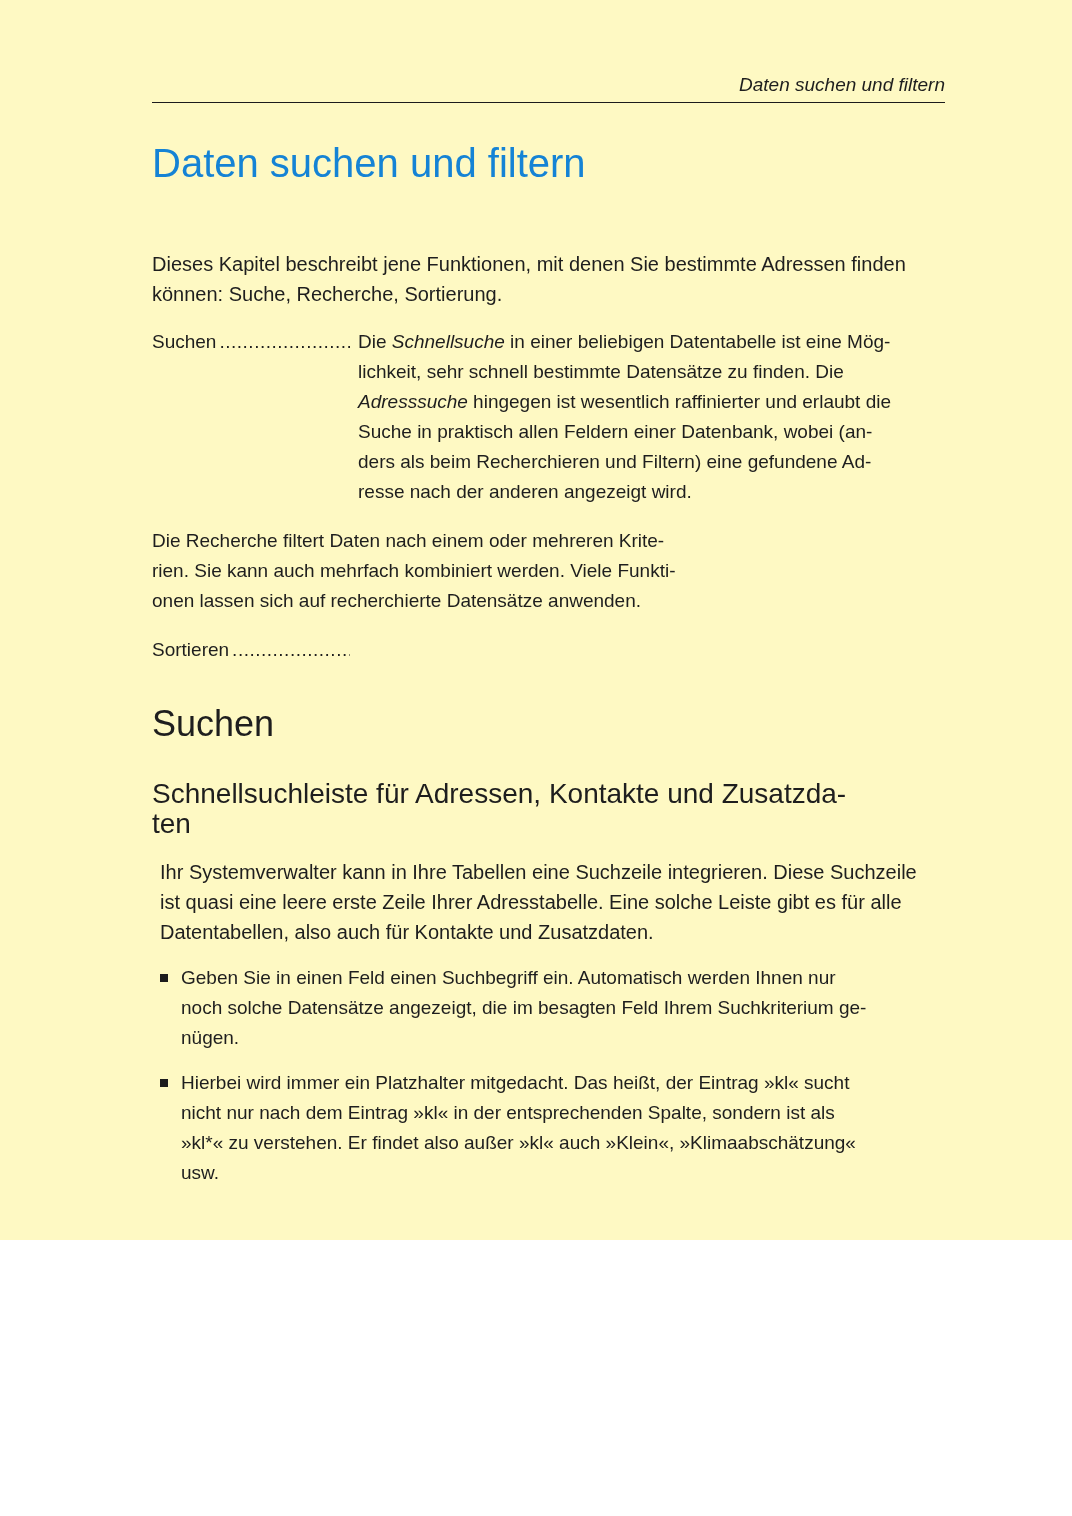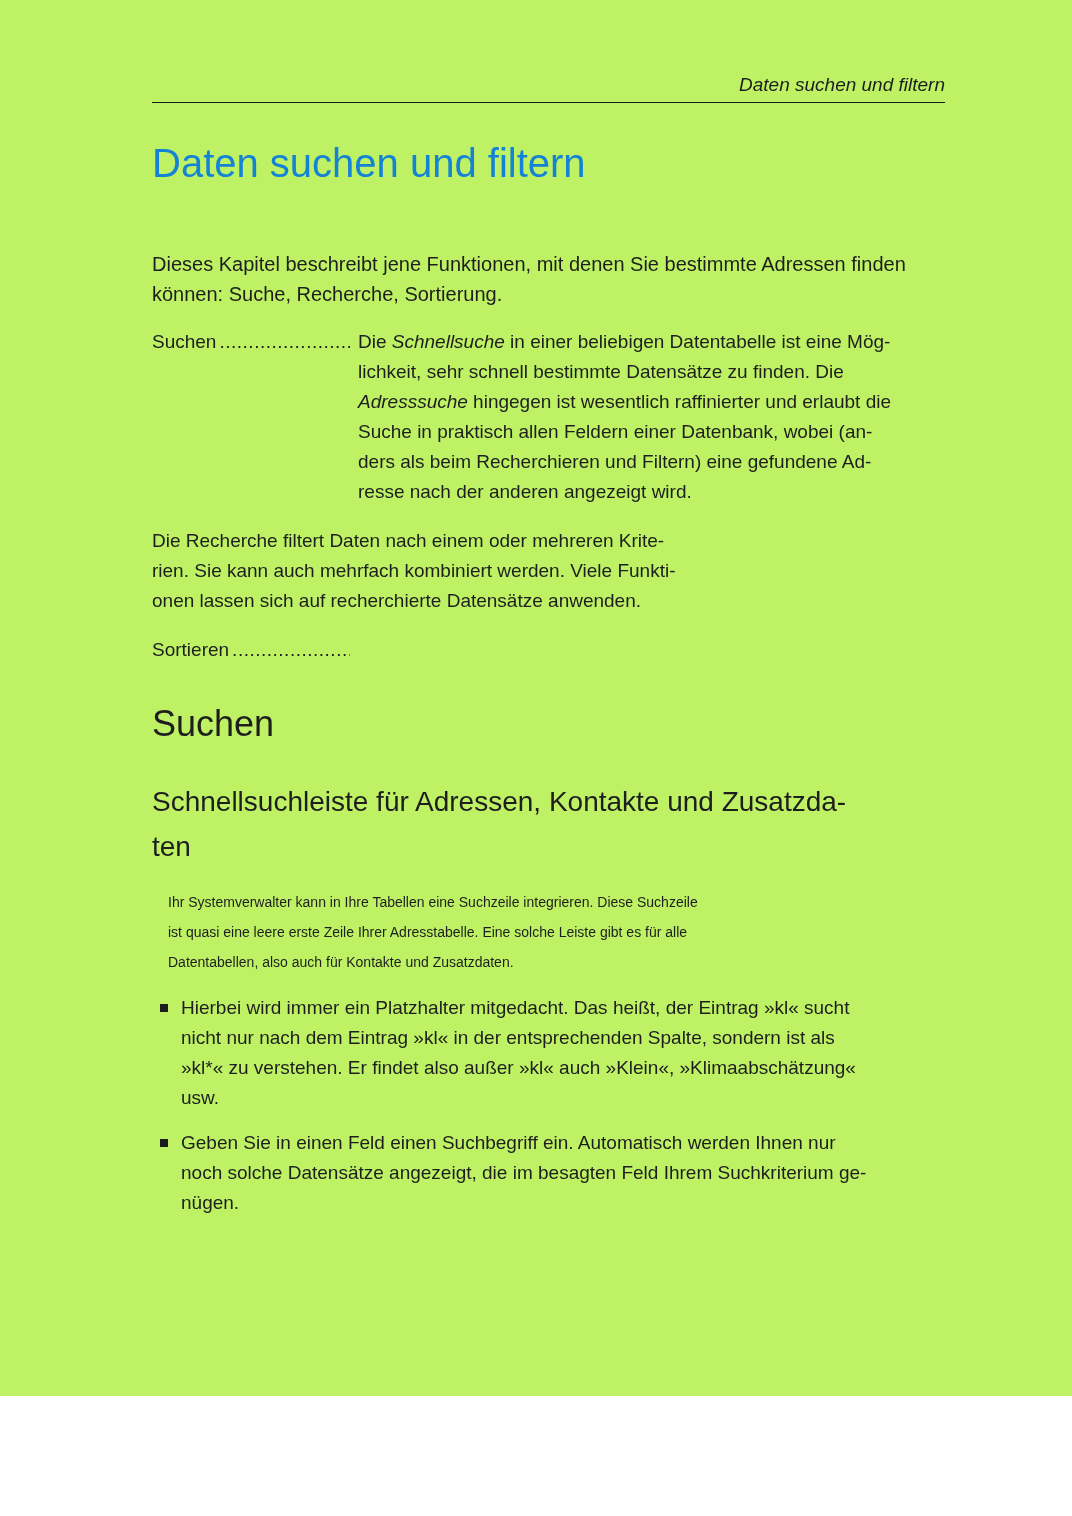--- a/index.html
+++ b/index.html
@@ -4,22 +4,22 @@
 <style>
   :root {
     --accent: #1583d5;
     --text: #1e1e1e;
   }
   * { box-sizing: border-box; }
   html, body { margin: 0; padding: 0; background: #ffffff; }
   .page {
     position: relative;
     width: 1072px;
-    height: 1396px;
-    background: #bef264;
+    height: 1240px;
+    background: #fef9c3;
     font-family: "Liberation Sans", sans-serif;
     color: var(--text);
     overflow: hidden;
   }
   .content { margin: 0 127px 0 152px; padding-top: 74px; }
 
   .running-header {
     display: flex;
     justify-content: flex-end;
     border-bottom: 1.5px solid #1c1c1c;
@@ -56,25 +56,25 @@
     margin: 38px 0 0;
     font-size: 36px;
     font-weight: 400;
     line-height: 42px;
     color: var(--text);
   }
   h3.subsection-heading {
     margin: 34px 0 0;
     font-size: 28px;
     font-weight: 400;
-    line-height: 45px;
+    line-height: 30px;
     color: var(--text);
   }
 
-  .body-paragraph { margin: 18px 16px 0; font-size: 14px; line-height: 30px; }
+  .body-paragraph { margin: 18px 8px 0; font-size: 20px; line-height: 30px; }
 
   .bullets { margin: 16px 0 0; padding: 0; list-style: none; }
   .bullet { display: flex; margin-top: 15px; font-size: 19px; line-height: 30px; }
   .bullet-marker {
     width: 8px; height: 8px;
     background: #1c1c1c;
     margin: 11px 13px 0 8px;
     flex: 0 0 auto;
   }
   .bullet-text { flex: 1 1 auto; }
@@ -127,24 +127,24 @@
 
     <h2 class="section-heading">Suchen</h2>
 
     <h3 class="subsection-heading">Schnellsuchleiste für Adressen, Kontakte und Zusatzda-<br>ten</h3>
 
     <p class="body-paragraph">Ihr Systemverwalter kann in Ihre Tabellen eine Suchzeile integrieren. Diese Suchzeile<br>ist quasi eine leere erste Zeile Ihrer Adresstabelle. Eine solche Leiste gibt es für alle<br>Datentabellen, also auch für Kontakte und Zusatzdaten.</p>
 
     <ul class="bullets">
       <li class="bullet">
         <span class="bullet-marker"></span>
-        <div class="bullet-text">Hierbei wird immer ein Platzhalter mitgedacht. Das heißt, der Eintrag »kl« sucht<br>nicht nur nach dem Eintrag »kl« in der entsprechenden Spalte, sondern ist als<br>»kl*« zu verstehen. Er findet also außer »kl« auch »Klein«, »Klimaabschätzung«<br>usw.</div>
+        <div class="bullet-text">Geben Sie in einen Feld einen Suchbegriff ein. Automatisch werden Ihnen nur<br>noch solche Datensätze angezeigt, die im besagten Feld Ihrem Suchkriterium ge-<br>nügen.</div>
       </li>
       <li class="bullet">
         <span class="bullet-marker"></span>
-        <div class="bullet-text">Geben Sie in einen Feld einen Suchbegriff ein. Automatisch werden Ihnen nur<br>noch solche Datensätze angezeigt, die im besagten Feld Ihrem Suchkriterium ge-<br>nügen.</div>
+        <div class="bullet-text">Hierbei wird immer ein Platzhalter mitgedacht. Das heißt, der Eintrag »kl« sucht<br>nicht nur nach dem Eintrag »kl« in der entsprechenden Spalte, sondern ist als<br>»kl*« zu verstehen. Er findet also außer »kl« auch »Klein«, »Klimaabschätzung«<br>usw.</div>
       </li>
     </ul>
 
   </div>
 
   <div class="page-number">175</div>
 </div>
 
 </body></html>

